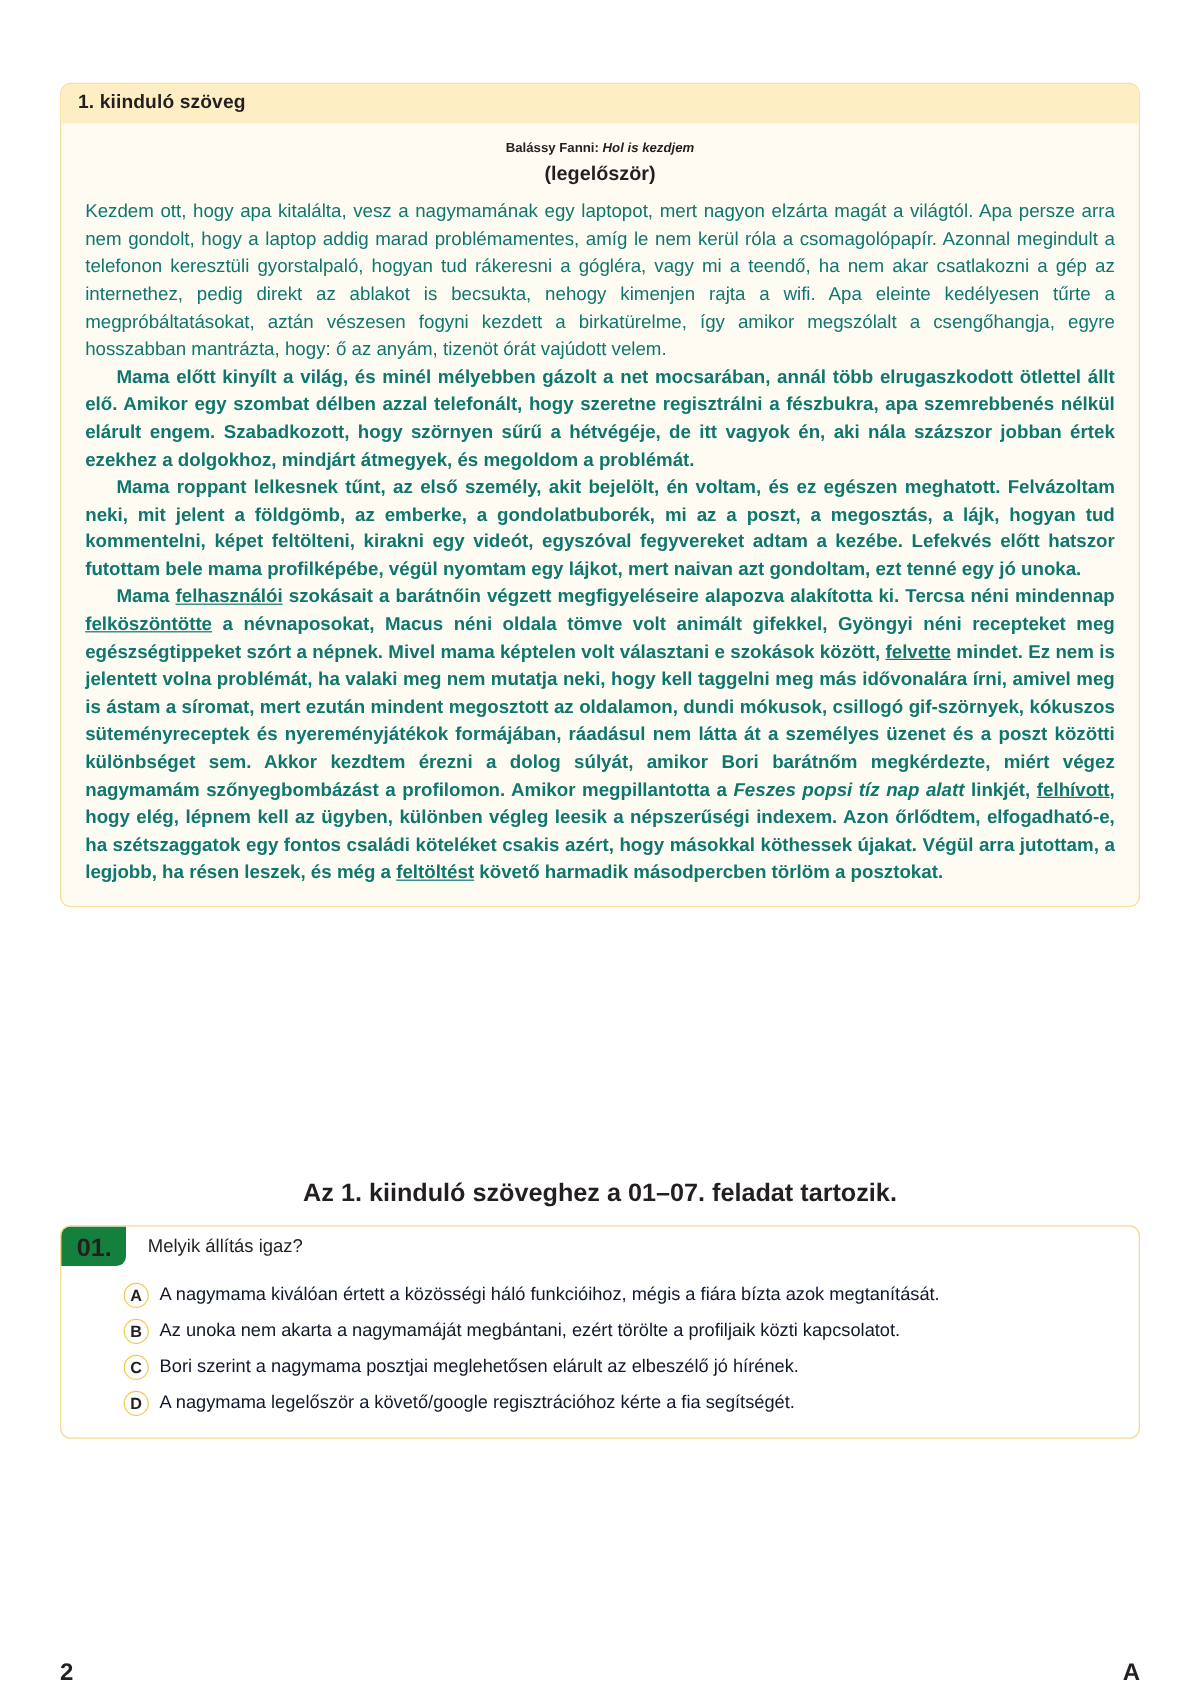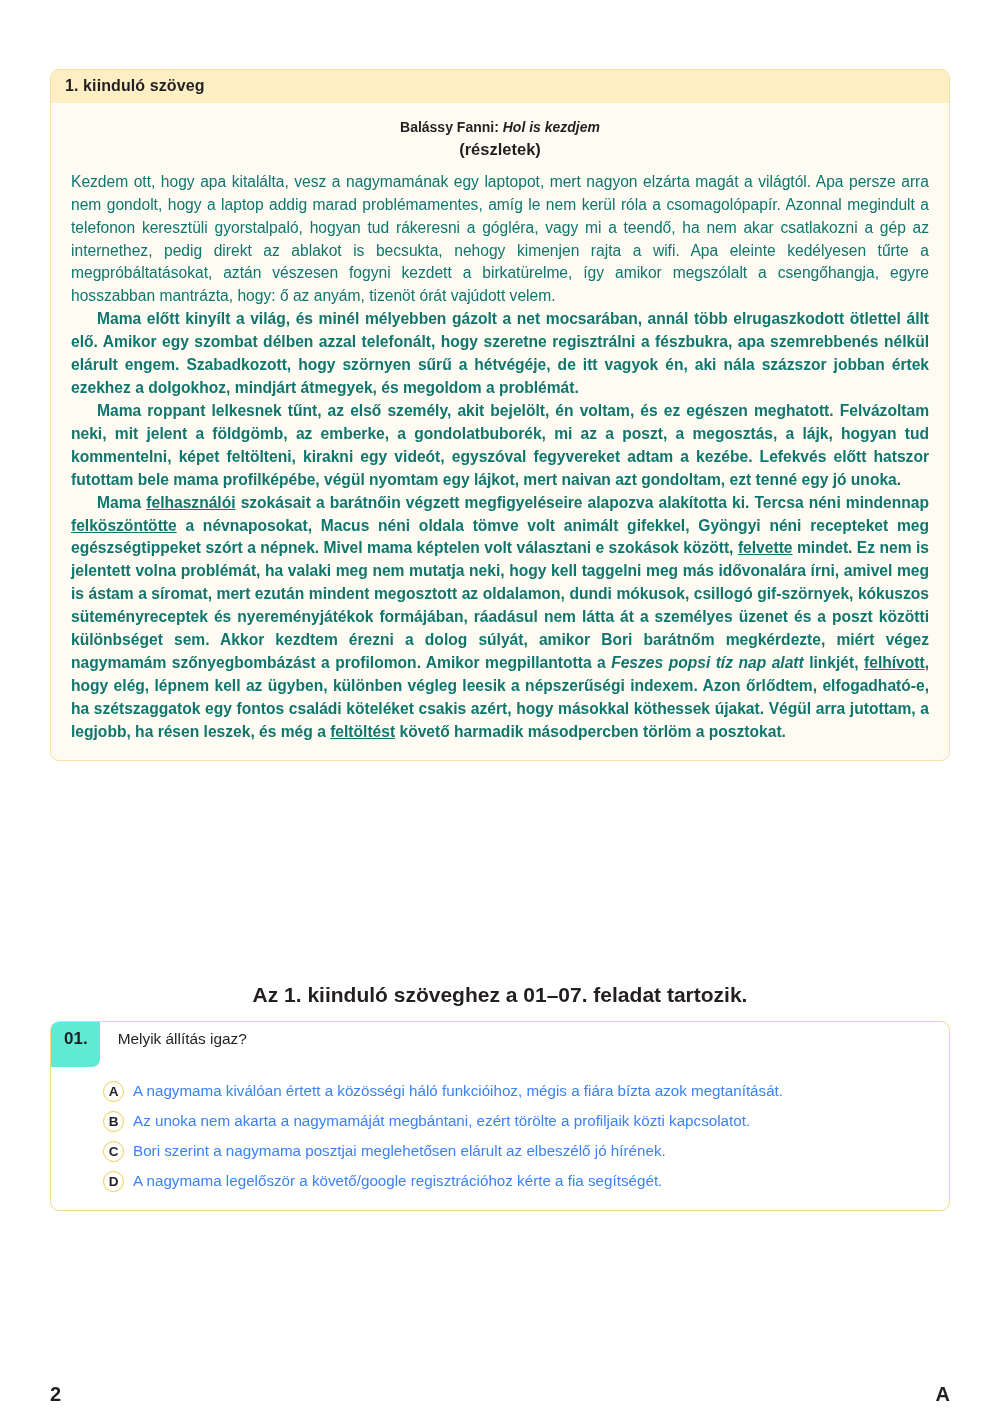--- a/index.html
+++ b/index.html
@@ -45,21 +45,21 @@
     color: #231f20;
     letter-spacing: .1px;
   }
   .source-body {
     padding: 14px 20px 16px 20px;
   }
 
   .lit-title {
     text-align: center;
     font-weight: bold;
-    font-size: 14px;
+    font-size: 11px;
     line-height: 1.45;
     margin: 0 0 2px 0;
   }
   .lit-title em { font-style: italic; }
   .lit-subtitle {
     text-align: center;
     font-weight: bold;
     font-size: 16.5px;
     line-height: 1.3;
     margin: 0 0 10px 0;
@@ -101,25 +101,25 @@
     background: #ffffff;
     padding: 0 0 14px 0;
     overflow: hidden;
   }
   .q-head {
     display: flex;
     align-items: flex-start;
     padding: 0;
   }
   .q-number {
-    background: #5eead4;
+    background: #15803d;
     border-bottom-right-radius: 8px;
     font-weight: bold;
-    font-size: 17px;
-    padding: 7px 12px 18px 13px;
+    font-size: 21px;
+    padding: 7px 12px 2px 13px;
     color: #231f20;
     flex: 0 0 auto;
   }
   .q-prompt {
     font-size: 15.4px;
     color: #231f20;
     padding: 8px 0 0 18px;
   }
 
   .options {
@@ -146,21 +146,21 @@
     line-height: 19px;
     margin-right: 9px;
     margin-top: 1px;
     box-sizing: border-box;
   }
   .opt-text {
     font-size: 15.2px;
     line-height: 1.42;
     text-align: justify;
     text-justify: inter-word;
-    color: #3b82f6;
+    color: #0f172a;
     flex: 1 1 auto;
   }
 
   
   .footer {
     position: absolute;
     left: 50px;
     top: 1370px;
     width: 900px;
     display: flex;
@@ -177,21 +177,21 @@
 <body>
 
 <div class="page">
 
   <div class="source-box">
     <div class="source-header">1. kiinduló szöveg</div>
     <div class="source-body">
       <div class="lit-title">
         <span>Balássy Fanni: </span><em>Hol is kezdjem</em>
       </div>
-      <div class="lit-subtitle">(részletek)</div>
+      <div class="lit-subtitle">(legelőször)</div>
       <div id="paragraph-container">
           <p class="para"><span>Kezdem ott, hogy apa kitalálta, vesz a nagymamának egy laptopot, mert nagyon elzárta magát a világtól. Apa persze arra nem gondolt, hogy a laptop addig marad problémamentes, amíg le nem kerül róla a csomagolópapír. Azonnal megindult a telefonon keresztüli gyorstalpaló, hogyan tud rákeresni a gógléra, vagy mi a teendő, ha nem akar csatlakozni a gép az internethez, pedig direkt az ablakot is becsukta, nehogy kimenjen rajta a wifi. Apa eleinte kedélyesen tűrte a megpróbáltatásokat, aztán vészesen fogyni kezdett a birkatürelme, így amikor megszólalt a csengőhangja, egyre hosszabban mantrázta, hogy: ő az anyám, tizenöt órát vajúdott velem.</span></p>
           <p class="para indent"><span>Mama előtt kinyílt a világ, és minél mélyebben gázolt a net mocsarában, annál több elrugaszkodott ötlettel állt elő. Amikor egy szombat délben azzal telefonált, hogy szeretne regisztrálni a fészbukra, apa szemrebbenés nélkül elárult engem. Szabadkozott, hogy szörnyen sűrű a hétvégéje, de itt vagyok én, aki nála százszor jobban értek ezekhez a dolgokhoz, mindjárt átmegyek, és megoldom a problémát.</span></p>
           <p class="para indent"><span>Mama roppant lelkesnek tűnt, az első személy, akit bejelölt, én voltam, és ez egészen meghatott. Felvázoltam neki, mit jelent a földgömb, az emberke, a gondolatbuborék, mi az a poszt, a megosztás, a lájk, hogyan tud kommentelni, képet feltölteni, kirakni egy videót, egyszóval fegyvereket adtam a kezébe. Lefekvés előtt hatszor futottam bele mama profilképébe, végül nyomtam egy lájkot, mert naivan azt gondoltam, ezt tenné egy jó unoka.</span></p>
           <p class="para indent"><span>Mama </span><u>felhasználói</u><span> szokásait a barátnőin végzett megfigyeléseire alapozva alakította ki. Tercsa néni mindennap </span><u>felköszöntötte</u><span> a névnaposokat, Macus néni oldala tömve volt animált gifekkel, Gyöngyi néni recepteket meg egészségtippeket szórt a népnek. Mivel mama képtelen volt választani e szokások között, </span><u>felvette</u><span> mindet. Ez nem is jelentett volna problémát, ha valaki meg nem mutatja neki, hogy kell taggelni meg más idővonalára írni, amivel meg is ástam a síromat, mert ezután mindent megosztott az oldalamon, dundi mókusok, csillogó gif-szörnyek, kókuszos süteményreceptek és nyereményjátékok formájában, ráadásul nem látta át a személyes üzenet és a poszt közötti különbséget sem. Akkor kezdtem érezni a dolog súlyát, amikor Bori barátnőm megkérdezte, miért végez nagymamám szőnyegbombázást a profilomon. Amikor megpillantotta a </span><i>Feszes popsi tíz nap alatt</i><span> linkjét, </span><u>felhívott</u><span>, hogy elég, lépnem kell az ügyben, különben végleg leesik a népszerűségi indexem. Azon őrlődtem, elfogadható-e, ha szétszaggatok egy fontos családi köteléket csakis azért, hogy másokkal köthessek újakat. Végül arra jutottam, a legjobb, ha résen leszek, és még a </span><u>feltöltést</u><span> követő harmadik másodpercben törlöm a posztokat.</span></p>
         </div>
     </div>
   </div>
 
   <div class="belongs-line">Az 1. kiinduló szöveghez a 01–07. feladat tartozik.</div>

